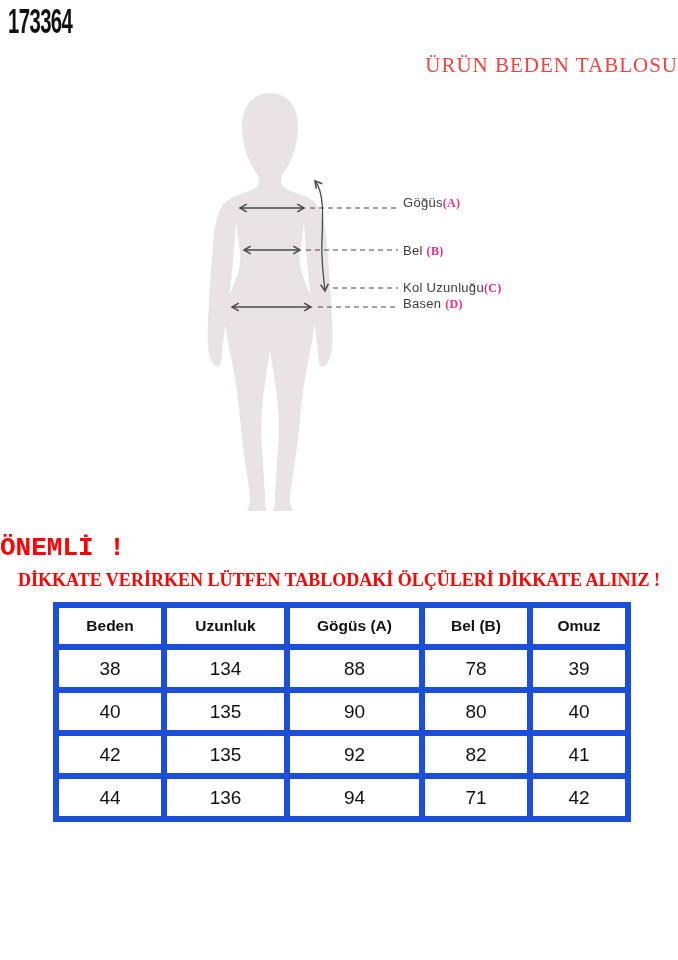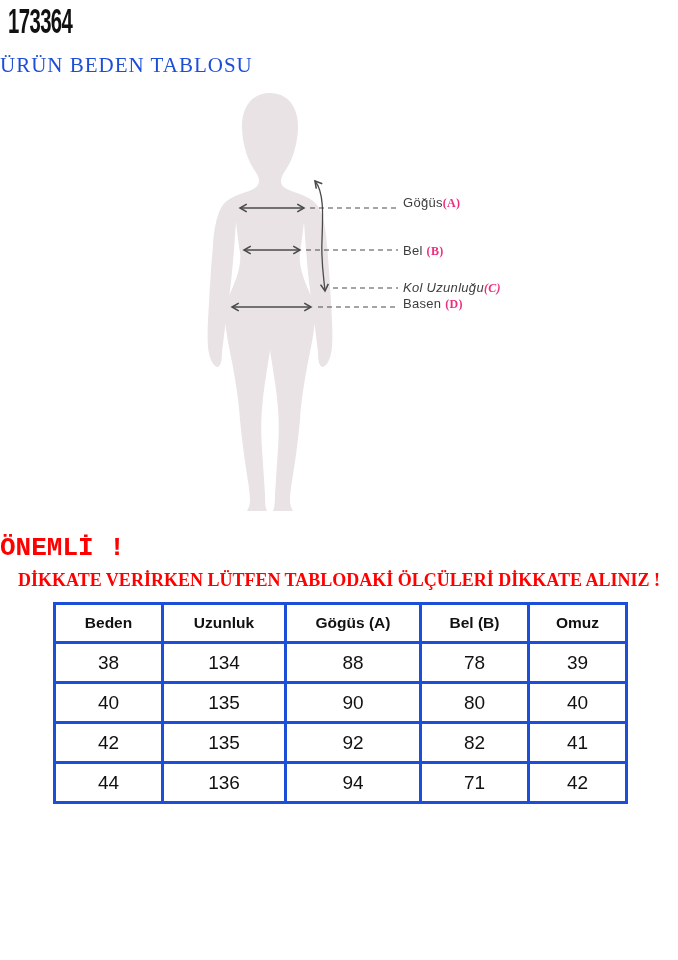--- a/index.html
+++ b/index.html
@@ -15,41 +15,41 @@
     font-family:"Liberation Sans",sans-serif;
     font-weight:bold;font-size:35px;
     letter-spacing:-1px;
     color:#111;
     transform:scaleX(0.58);
     transform-origin:0 0;
     white-space:nowrap;
   }
   .page-title{
     position:absolute;top:53px;left:0;width:678px;
-    text-align:left;
+    text-align:right;
     font-family:"Liberation Serif",serif;
     font-size:21px;letter-spacing:1px;
-    color:#1d4ed8;
+    color:#ef4444;
     white-space:nowrap;
   }
   .diagram-svg{position:absolute;top:0;left:0;}
   .dl{
     position:absolute;left:403px;
     font-family:"Liberation Sans",sans-serif;
     font-size:13px;color:#3d3d3d;
     white-space:nowrap;letter-spacing:0.3px;
   }
   .dl .sfx{
     font-family:"Liberation Serif",serif;
     font-weight:bold;font-size:12px;
     color:#ed2e7e;
   }
   .dl-chest{top:195px;}
   .dl-waist{top:243px;}
-  .dl-arm{top:280px;font-style:italic;}
+  .dl-arm{top:280px;}
   .dl-hip{top:296px;}
   .important-heading{
     position:absolute;top:533px;left:0;width:678px;
     text-align:left;
     font-family:Liberation Mono, monospace;
     font-weight:bold;font-size:26px;
     color:#ff0000;white-space:nowrap;
   }
   .important-subheading{
     position:absolute;top:570px;left:0;width:678px;
@@ -58,21 +58,21 @@
     font-weight:bold;font-size:18px;
     color:#ff0000;white-space:nowrap;
   }
   table.size-table{
     position:absolute;top:602px;left:53px;
     width:572px;
     border-collapse:collapse;
     table-layout:fixed;
   }
   .size-table th,.size-table td{
-    border:3px solid #1d4ed8;
+    border:6px solid #1d4ed8;
     text-align:center;vertical-align:middle;
     font-family:"Liberation Sans",sans-serif;
     color:#111;
     padding:0;
   }
   .size-table th{height:36px;font-size:15.5px;font-weight:bold;}
   .size-table td{height:37px;font-size:19px;font-weight:normal;}
   col.c1{width:108px;} col.c2{width:123px;} col.c3{width:135px;}
   col.c4{width:108px;} col.c5{width:98px;}
 </style>

